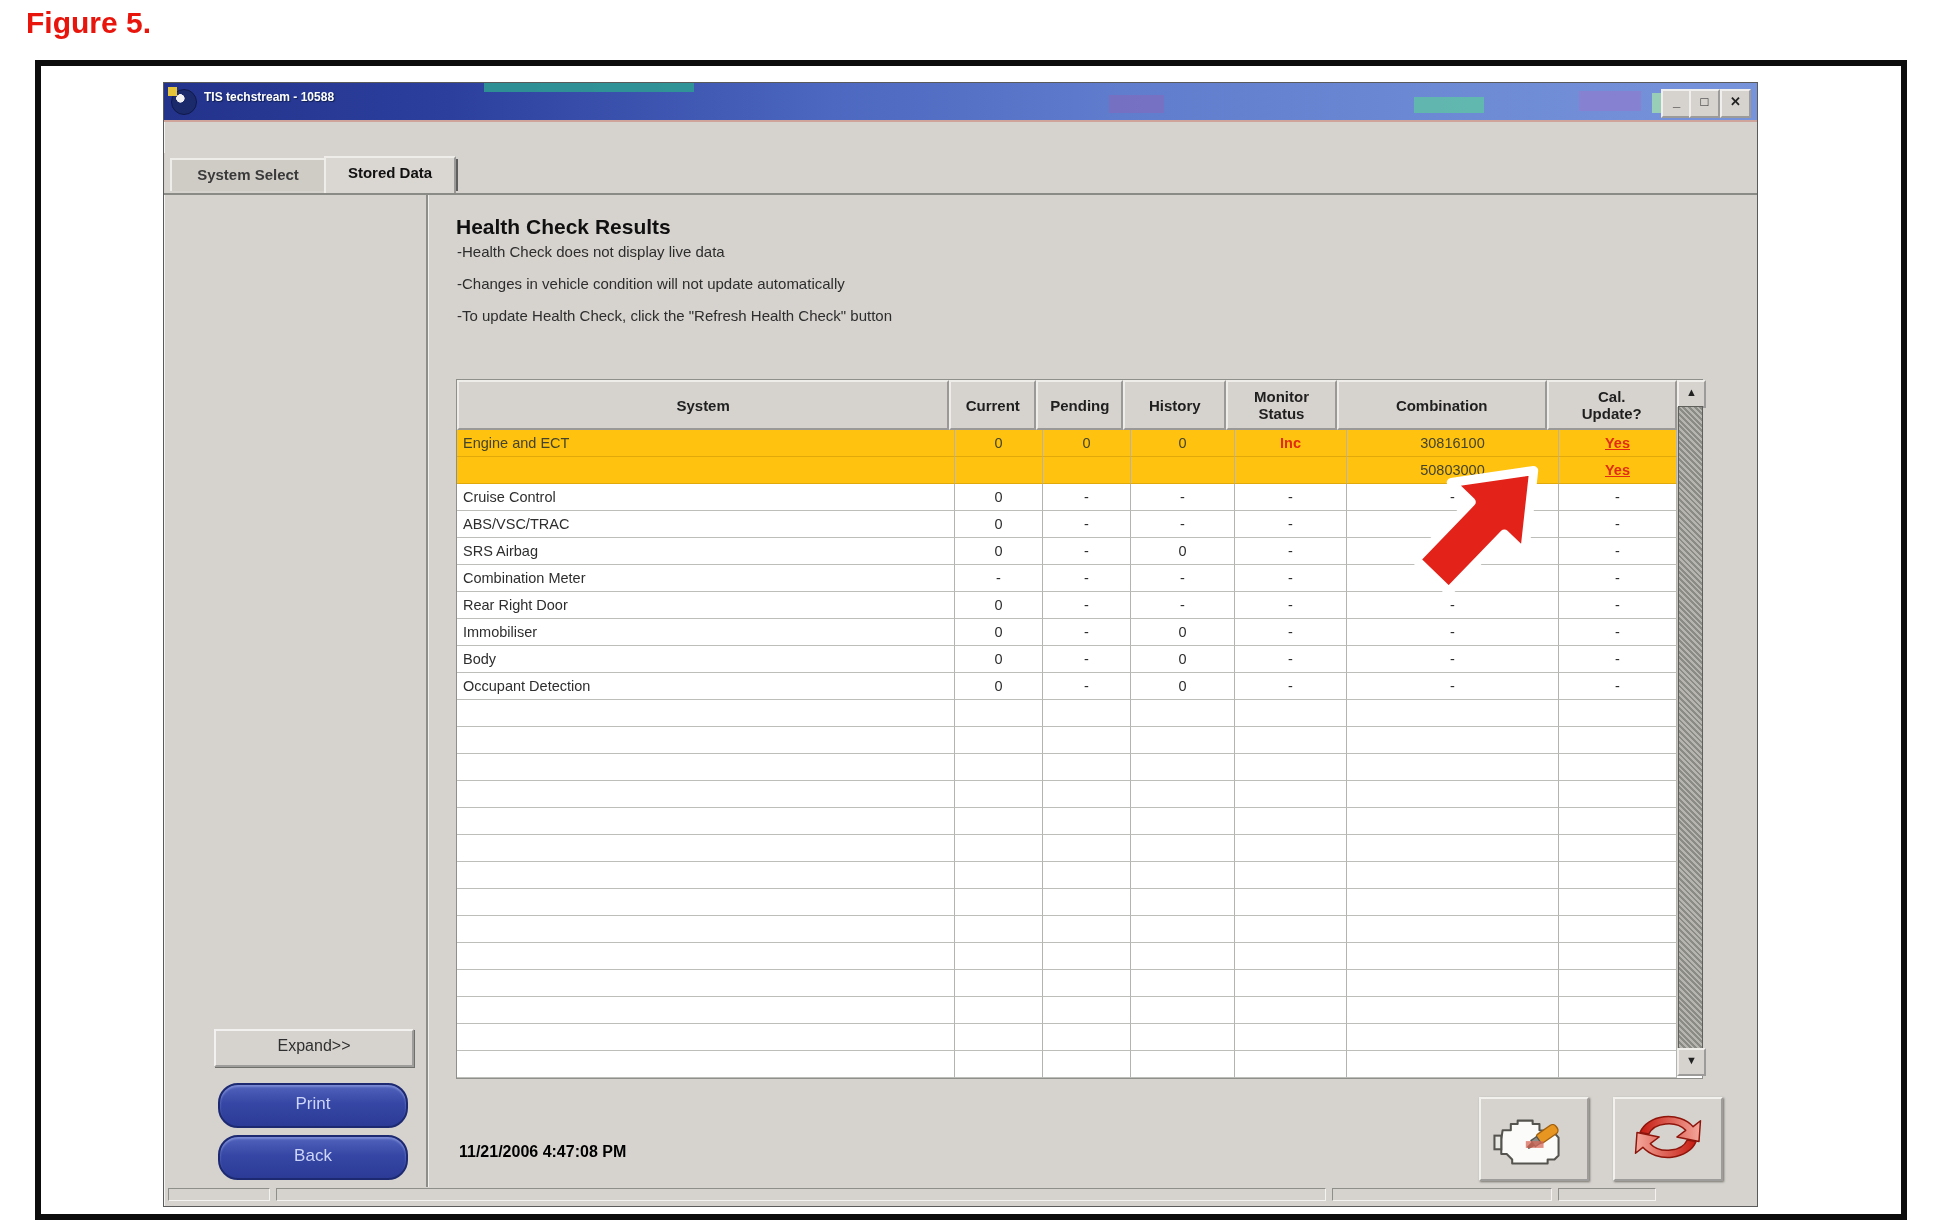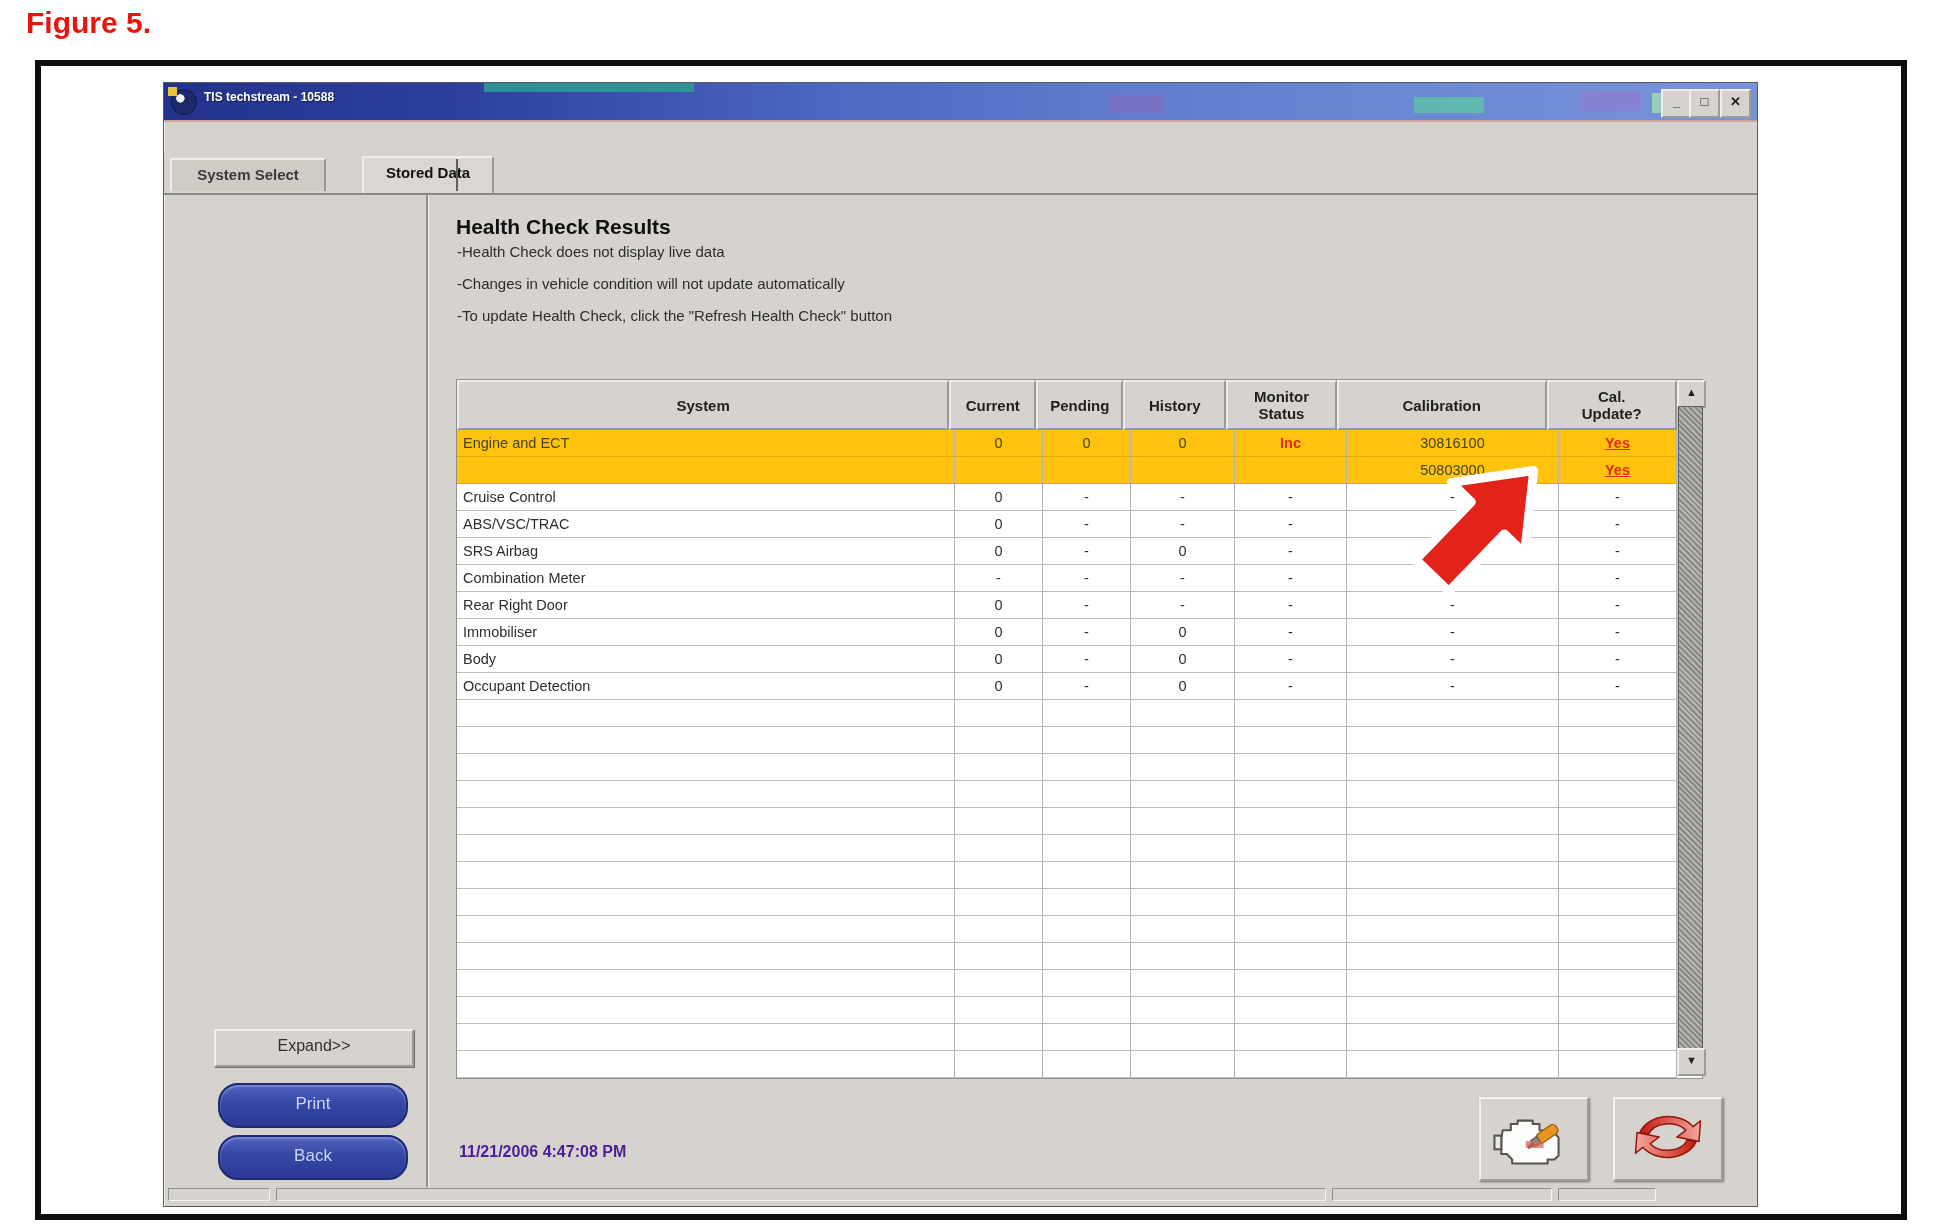--- a/index.html
+++ b/index.html
@@ -48,21 +48,21 @@
   .td{box-sizing:border-box;border-right:1px solid #b3b3af;border-bottom:1px solid #bdbdb9;font-size:14.5px;color:#2e2e2e;text-align:center;line-height:26px;overflow:hidden;white-space:nowrap;}
   .td.sys{text-align:left;padding-left:6px;}
   .tr.hl .td{background:#ffc20e;color:#44442b;border-bottom:1px solid #e2a90a;}
   .red-b{color:#e02d12;font-weight:bold;}
   .yes-link{color:#e02d12;font-weight:bold;text-decoration:underline;cursor:pointer;}
   
   .vscroll{position:absolute;right:0;top:0;width:25px;height:696px;background:#c9c6c0;}
   .sbtn{position:absolute;left:0;width:25px;height:24px;background:#d6d3ce;border:2px outset #f0efeb;text-align:center;font-size:11px;line-height:20px;color:#222;}
   .sthumb{position:absolute;left:1px;top:26px;width:23px;height:642px;background:repeating-linear-gradient(45deg,#8b8b86 0 2px,#b7b5b0 2px 4px);border:1px solid #5f5f5b;}
   
-  .timestamp{left:295px;top:1060px;font-size:16px;font-weight:bold;color:#4c1d95;}
+  .timestamp{left:295px;top:1060px;font-size:16px;font-weight:bold;color:#000000;}
   .icon-btn{top:1014px;width:106px;height:80px;background:#d6d3ce;border:2px outset #f2f1ed;box-shadow:1px 1px 2px #77756f;display:flex;align-items:center;justify-content:center;}
   .statusbar{left:2px;top:1104px;width:1587px;height:14px;background:#d6d3ce;}
   .status-seg{position:absolute;top:1px;height:11px;border:1px solid;border-color:#8e8e8a #f4f3f1 #f4f3f1 #8e8e8a;background:#d6d3ce;}
   
   .annot{left:1398px;top:438px;width:170px;height:170px;pointer-events:none;}
 </style>
 </head>
 <body>
 
 <div class="abs fig-label">Figure 5.</div>
@@ -80,21 +80,21 @@
     <div class="abs title-icon"></div>
     <div class="abs title-text">TIS techstream - 10588</div>
     <div class="abs winbtn" style="right:65px;">_</div>
     <div class="abs winbtn" style="right:37px;">□</div>
     <div class="abs winbtn" style="right:6px;">✕</div>
   </div>
 
 
   <div class="abs tabstrip">
     <div class="abs tab" style="left:6px;width:152px;">System Select</div>
-    <div class="abs tab active" style="left:160px;width:128px;margin-left:38px;">Stored Data</div>
+    <div class="abs tab active" style="left:160px;width:128px;">Stored Data</div>
     <div class="abs tab-sep" style="left:292px;"></div>
   </div>
   <div class="abs content-top-line"></div>
 
   <div class="abs divider-v"></div>
   <div class="abs expand-btn">Expand&gt;&gt;</div>
   <div class="abs pill-btn" style="top:1000px;">Print</div>
   <div class="abs pill-btn" style="top:1052px;">Back</div>
 
   <div class="abs heading">Health Check Results</div>
@@ -103,21 +103,21 @@
   <div class="note" style="top:224px;">-To update Health Check, click the "Refresh Health Check" button</div>
 
   <div class="abs rtable">
     <div class="thead">
         <div class="th" style="width: 498px;">System</div>
         <div class="th" style="width: 88px;">Current</div>
         <div class="th" style="width: 88px;">Pending</div>
         <div class="th" style="width: 104px;">History</div>
         <div class="th" style="width: 112px;">Monitor
 Status</div>
-        <div class="th" style="width: 212px;">Calibration</div>
+        <div class="th" style="width: 212px;">Combination</div>
         <div class="th" style="width: 132px;">Cal.
 Update?</div>
       </div>
     <div class="tbody">
         <div class="tr hl">
           <div class="td sys" style="width: 498px;">Engine and ECT</div>
           <div class="td" style="width: 88px;">0</div>
           <div class="td" style="width: 88px;">0</div>
           <div class="td" style="width: 104px;">0</div>
           <div class="td" style="width: 112px;"><span class="red-b">Inc</span></div>

